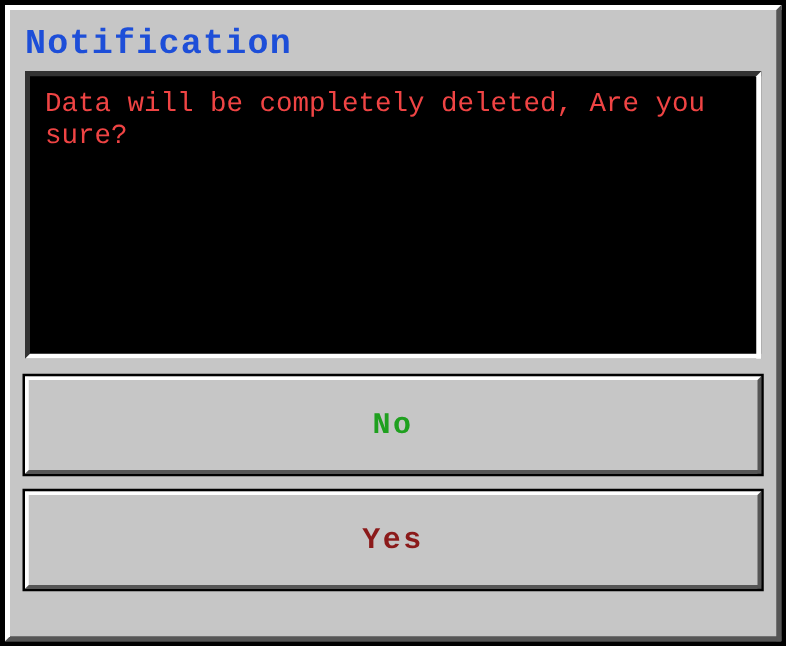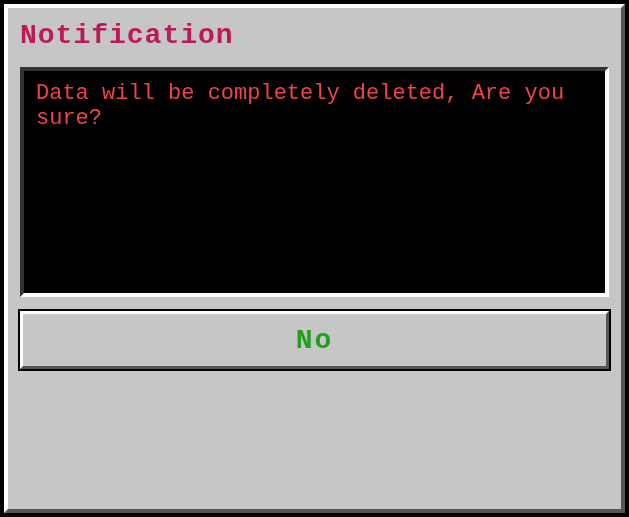--- a/index.html
+++ b/index.html
@@ -26,25 +26,25 @@
       border-top-color: #fff;
       border-left-color: #fff;
       border-right-color: #555;
       border-bottom-color: #555;
       padding: 12px;
       display: flex;
       flex-direction: column;
     }
     
     .dialog-title {
-      color: #be185d;
+      color: #1d4ed8;
       font-size: 28px;
       font-weight: bold;
       letter-spacing: 1px;
-      margin-bottom: 16px;
+      margin-bottom: 6px;
       font-family: 'Courier New', monospace;
     }
     
     .message-box {
       background: #000;
       border: 4px solid;
       border-top-color: #333;
       border-left-color: #333;
       border-right-color: #fff;
       border-bottom-color: #fff;
@@ -60,27 +60,27 @@
     }
     
     .button {
       background: #c6c6c6;
       border: 3px solid;
       border-top-color: #fff;
       border-left-color: #fff;
       border-right-color: #555;
       border-bottom-color: #555;
       outline: 2px solid #000;
-      height: 58px;
+      height: 78px;
       display: flex;
       align-items: center;
       justify-content: center;
       cursor: pointer;
       margin-bottom: 14px;
-      font-size: 28px;
+      font-size: 24px;
       font-weight: bold;
       letter-spacing: 2px;
       font-family: 'Courier New', monospace;
     }
     
     .button:last-child {
       margin-bottom: 0;
     }
     
     .button-no {
@@ -96,13 +96,14 @@
 
 <div class="dialog">
   <div class="dialog-title">Notification</div>
 
   <div class="message-box">
     <div class="message-text">Data will be completely deleted, Are you sure?</div>
   </div>
 
   <div class="button button-no">No</div>
 
+  <div class="button button-yes">Yes</div>
 </div>
 
 </body></html>

